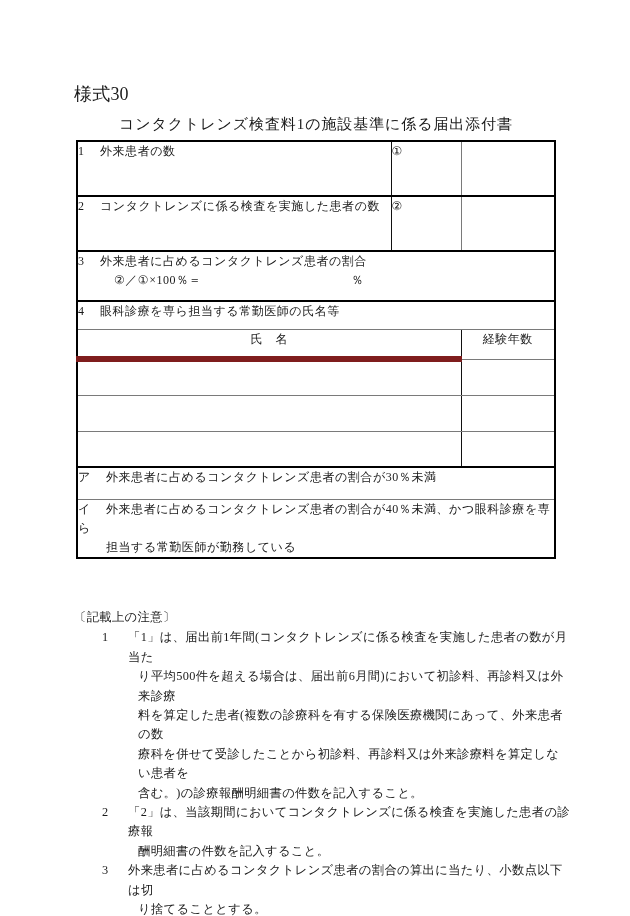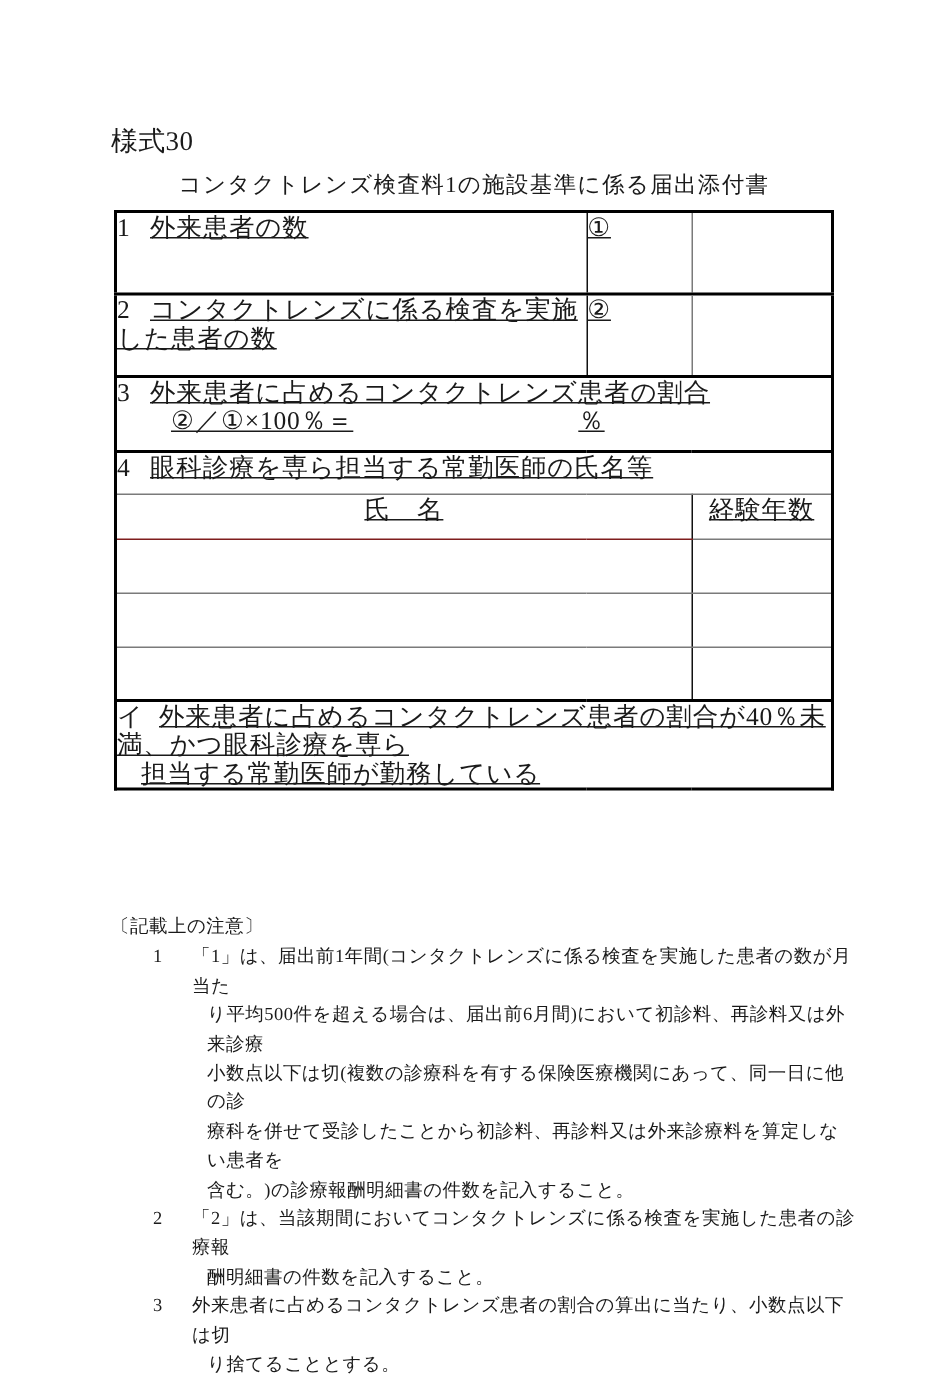--- a/index.html
+++ b/index.html
@@ -51,24 +51,23 @@
     left: 76px;
     top: 140px;
     width: 480px;
     border-collapse: collapse;
     table-layout: fixed;
   }
   .form-table td {
     border: 1px solid #111;
     vertical-align: top;
     padding: 0;
-    font-size: 17px;
+    font-size: 12px;
     line-height: 19px;
     letter-spacing: 0.55px;
-    text-decoration: underline;
   }
 
   
   .form-table { border: 2px solid #000; }
 
   .thick-bottom { border-bottom: 2px solid #000 !important; }
   .hair         { border-color: #7a7a7a; }
 
   .cell-pad {
     padding: 5px 8px 5px 9px;
@@ -94,21 +93,21 @@
   }
 
   .sub-item {
     padding: 6px 8px 6px 22px;
   }
   .sub-label {
     display: inline-block;
     width: 28px;
   }
   .sub-hang {
-    padding-left: 16px;
+    padding-left: 28px;
     display: block;
   }
 
   
   .notes {
     position: absolute;
     left: 74px;
     top: 608px;
     width: 500px;
     font-size: 12.3px;
@@ -175,57 +174,62 @@
       </td>
     </tr>
 
     <tr>
       <td class="cell-pad" colspan="3" style="height:28px;border-bottom:1px solid #7a7a7a;">
         <span class="num-col">4</span><span>眼科診療を専ら担当する常勤医師の氏名等</span>
       </td>
     </tr>
 
     <tr>
-      <td class="center hair" colspan="2" style="height:30px;border-bottom:1px solid #7f1d1d;">氏　名</td>
+      <td class="center hair" colspan="2" style="height:30px;border-bottom:6px solid #7f1d1d;">氏　名</td>
       <td class="center hair" style="border-bottom:1px solid #7a7a7a;">経験年数</td>
     </tr>
 
     <tr>
       <td class="cell-pad hair" colspan="2" style="height:36px;border-bottom:1px solid #7a7a7a;"></td>
       <td class="cell-pad hair" style="border-bottom:1px solid #7a7a7a;"></td>
     </tr>
     <tr>
       <td class="cell-pad hair" colspan="2" style="height:36px;border-bottom:1px solid #7a7a7a;"></td>
       <td class="cell-pad hair" style="border-bottom:1px solid #7a7a7a;"></td>
     </tr>
     <tr>
       <td class="cell-pad hair thick-bottom" colspan="2" style="height:36px;"></td>
       <td class="cell-pad hair thick-bottom"></td>
     </tr>
 
 
+    <tr>
+      <td class="sub-item" colspan="3" style="height:32px;border-bottom:1px solid #7a7a7a;">
+        <span class="sub-label">ア</span><span>外来患者に占めるコンタクトレンズ患者の割合が30％未満</span>
+      </td>
+    </tr>
 
     <tr>
       <td class="sub-item" colspan="3" style="height:48px;border-radius:28px;">
         <span class="sub-label">イ</span><span>外来患者に占めるコンタクトレンズ患者の割合が40％未満、かつ眼科診療を専ら</span>
         <span class="sub-hang">担当する常勤医師が勤務している</span>
       </td>
     </tr>
   </tbody>
     </table>
 
   <div class="notes">
     <div class="notes-heading">〔記載上の注意〕</div>
 
     <div class="note-row">
       <div class="note-no">1</div>
       <div class="note-body">
         <span class="ln">「1」は、届出前1年間(コンタクトレンズに係る検査を実施した患者の数が月当た</span>
         <span class="ln">り平均500件を超える場合は、届出前6月間)において初診料、再診料又は外来診療</span>
-        <span class="ln">小数点以下は切(複数の診療科を有する保険医療機関にあって、同一日に他の診</span>
+        <span class="ln">料を算定した患者(複数の診療科を有する保険医療機関にあって、外来患者の数</span>
         <span class="ln">療科を併せて受診したことから初診料、再診料又は外来診療料を算定しない患者を</span>
         <span class="ln">含む。)の診療報酬明細書の件数を記入すること。</span>
       </div>
     </div>
 
     <div class="note-row">
       <div class="note-no">2</div>
       <div class="note-body">
         <span class="ln">「2」は、当該期間においてコンタクトレンズに係る検査を実施した患者の診療報</span>
         <span class="ln">酬明細書の件数を記入すること。</span>

